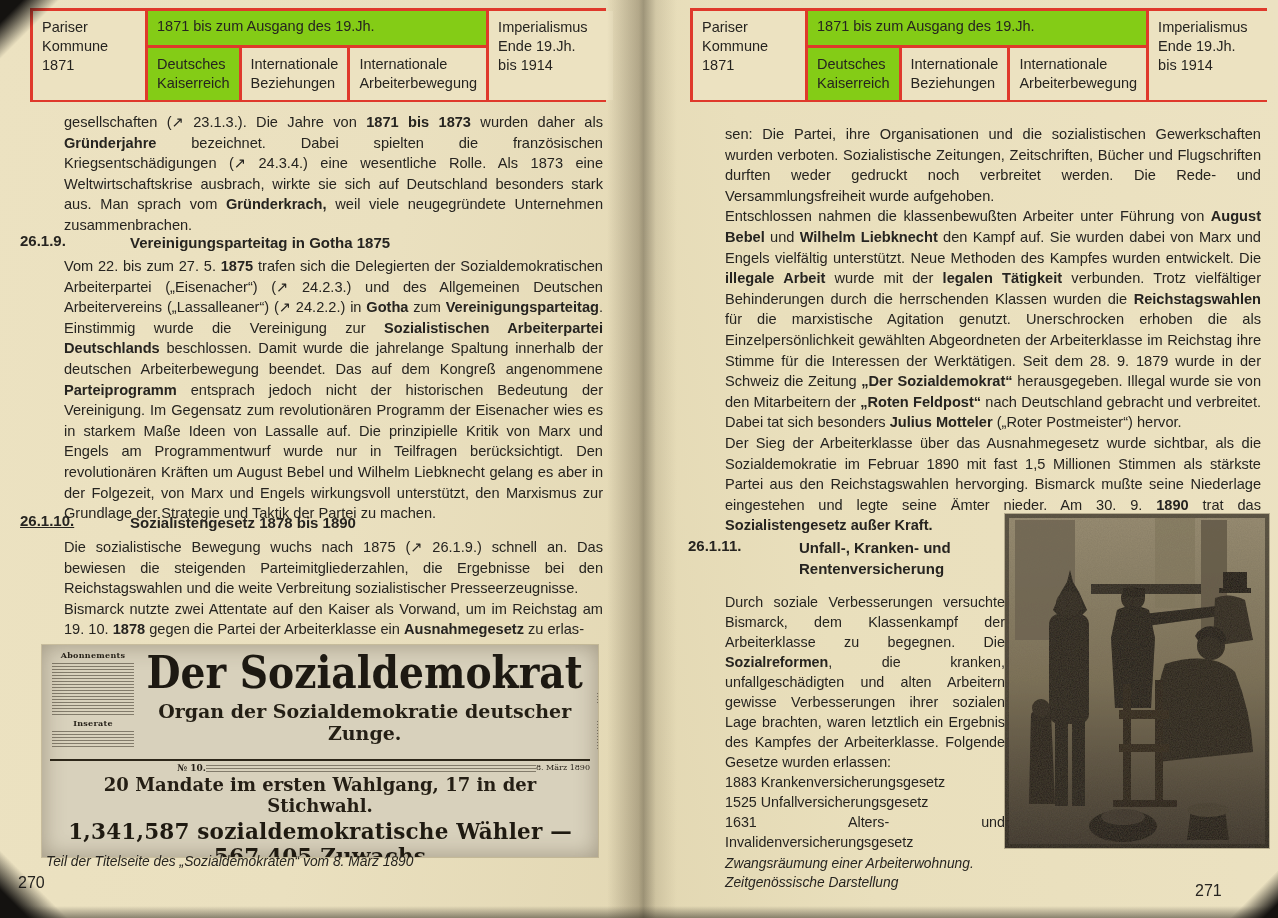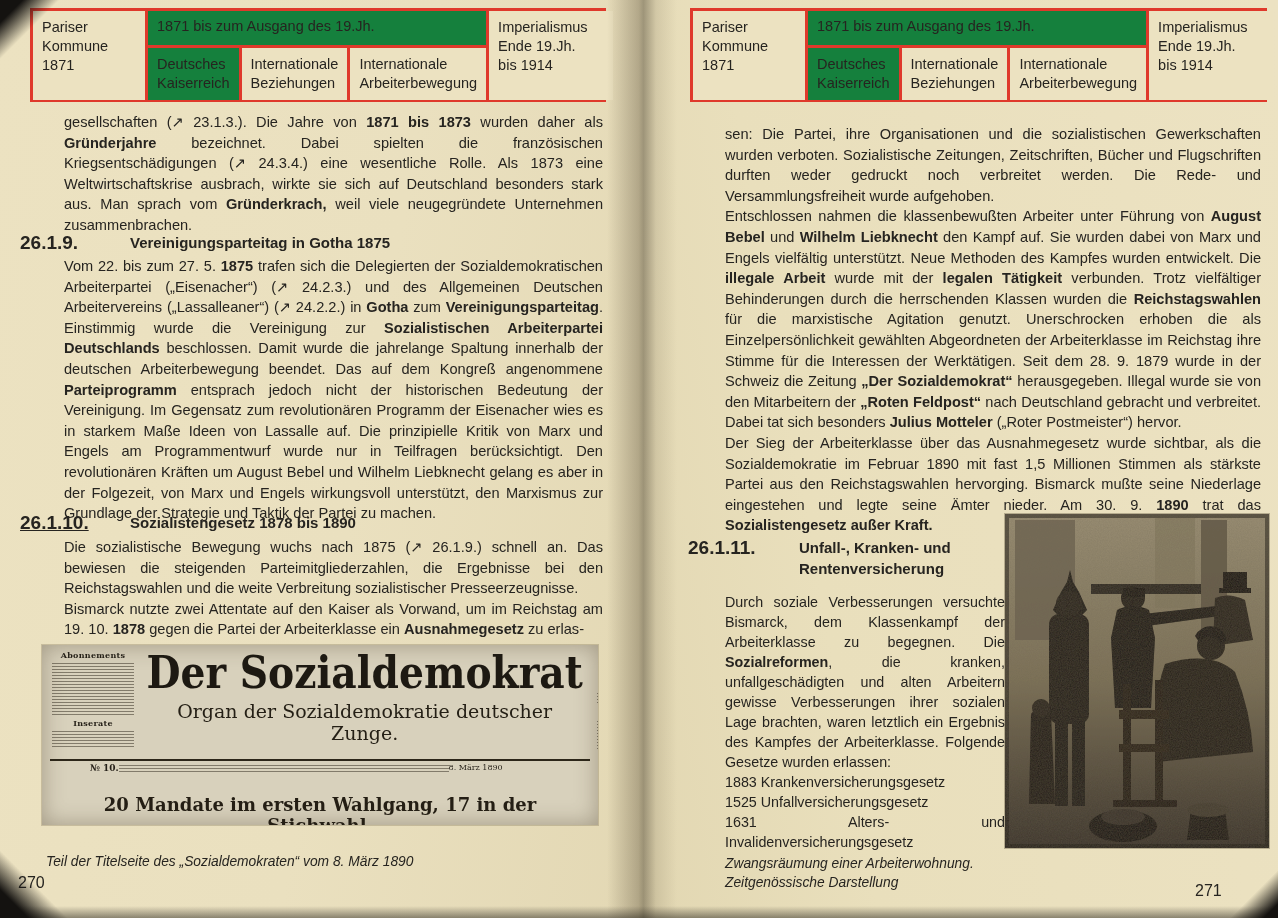--- a/index.html
+++ b/index.html
@@ -15,49 +15,49 @@
   .corner.bl{left:0;bottom:0;width:80px;height:80px;background:linear-gradient(45deg,#141210 0 20px,rgba(20,18,16,0) 48px);}
   .corner.br{right:0;bottom:0;width:60px;height:60px;background:linear-gradient(315deg,#141210 0 10px,rgba(20,18,16,0) 34px);}
   .bottom-edge{position:absolute;left:0;bottom:0;width:1278px;height:12px;z-index:6;pointer-events:none;
           background:linear-gradient(to bottom,rgba(20,18,14,0),rgba(20,18,14,.45));}
 
   
   .hbox{position:absolute;display:grid;grid-template-columns:112px 1fr 124px;gap:3px;
         background:#df392b;padding:3px;box-sizing:border-box;font-size:14.5px;line-height:19px;}
   .hcell{padding:7px 9px;box-sizing:border-box;}
   .cream{background:#ece2c1;}
-  .pink{background:#15803d;}
+  .pink{background:#84cc16;}
   .hmid{display:grid;grid-template-rows:34px 1fr;gap:3px;}
   .hmid-bottom{display:grid;grid-template-columns:1fr 1fr 1.05fr;gap:3px;}
   .hcell.top{padding-top:6px;}
 
   
   .para{position:absolute;text-align:justify;font-size:14.6px;line-height:20.6px;}
   .para p{margin:0;}
   .b{font-weight:700;}
-  .secnum{position:absolute;font-weight:700;font-size:19px;}
+  .secnum{position:absolute;font-weight:700;font-size:15px;}
   .sechead{position:absolute;font-weight:700;font-size:15px;line-height:21px;}
   .caption{position:absolute;font-style:italic;font-size:13.8px;line-height:19px;}
   .pagenum{position:absolute;font-size:16px;}
 
   
-  .np{position:absolute;left:42px;top:645px;width:556px;height:180px;box-sizing:border-box;
+  .np{position:absolute;left:42px;top:645px;width:556px;height:212px;box-sizing:border-box;
       background:#d8d1bc;box-shadow:inset 0 0 22px rgba(70,58,36,.38),0 0 0 1px rgba(90,78,52,.25);
       padding:5px 8px 4px 8px;color:#241f17;font-family:"DejaVu Serif",serif;overflow:hidden;}
   .np-top{display:grid;grid-template-columns:86px 1fr 104px;column-gap:6px;}
   .np-tinyhead{font-size:8px;font-weight:700;text-align:center;letter-spacing:.3px;}
   .fineprint{background:repeating-linear-gradient(to bottom,rgba(45,38,26,.50) 0 1px,rgba(45,38,26,0) 1px 3px);}
   .np-masthead{font-weight:700;font-size:40px;line-height:44px;text-align:center;white-space:nowrap;
                transform:scale(.98,1.12);transform-origin:50% 40%;color:#1d1912;}
-  .np-subtitle{font-weight:400;font-size:19px;text-align:center;margin-top:6px;color:#241f15;}
+  .np-subtitle{font-weight:700;font-size:19px;text-align:center;margin-top:6px;color:#241f15;}
   .np-rule{border-top:2px solid #2c2619;margin-top:5px;}
-  .np-meta{display:flex;align-items:flex-start;justify-content:flex-start;margin-top:2px;margin-left:40px;}
+  .np-meta{display:flex;align-items:flex-start;justify-content:flex-end;margin-top:2px;margin-left:40px;}
   .np-issue{font-size:9px;font-weight:700;}
   .np-date{font-size:8px;}
-  .np-head1{font-weight:700;font-size:18px;text-align:center;margin-top:20px;color:#241e14;}
+  .np-head1{font-weight:700;font-size:18px;text-align:center;margin-top:0;color:#241e14;}
   .np-head2{font-weight:700;font-size:21.5px;text-align:center;margin-top:3px;letter-spacing:.2px;color:#1f1a11;}
 
   
   .laws div{margin:0;}
   .illus{position:absolute;box-shadow:0 0 0 1px rgba(60,50,30,.3);}
 </style>
 </head>
 <body>
 
 <div class="stage">

